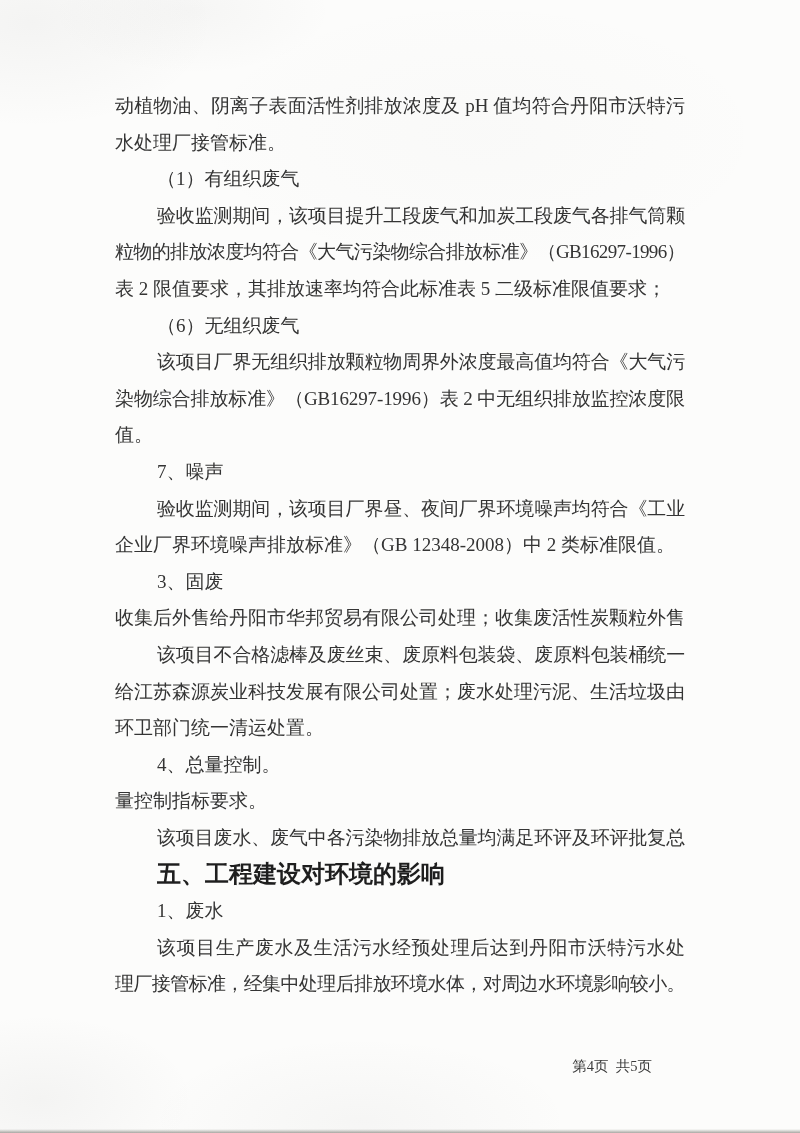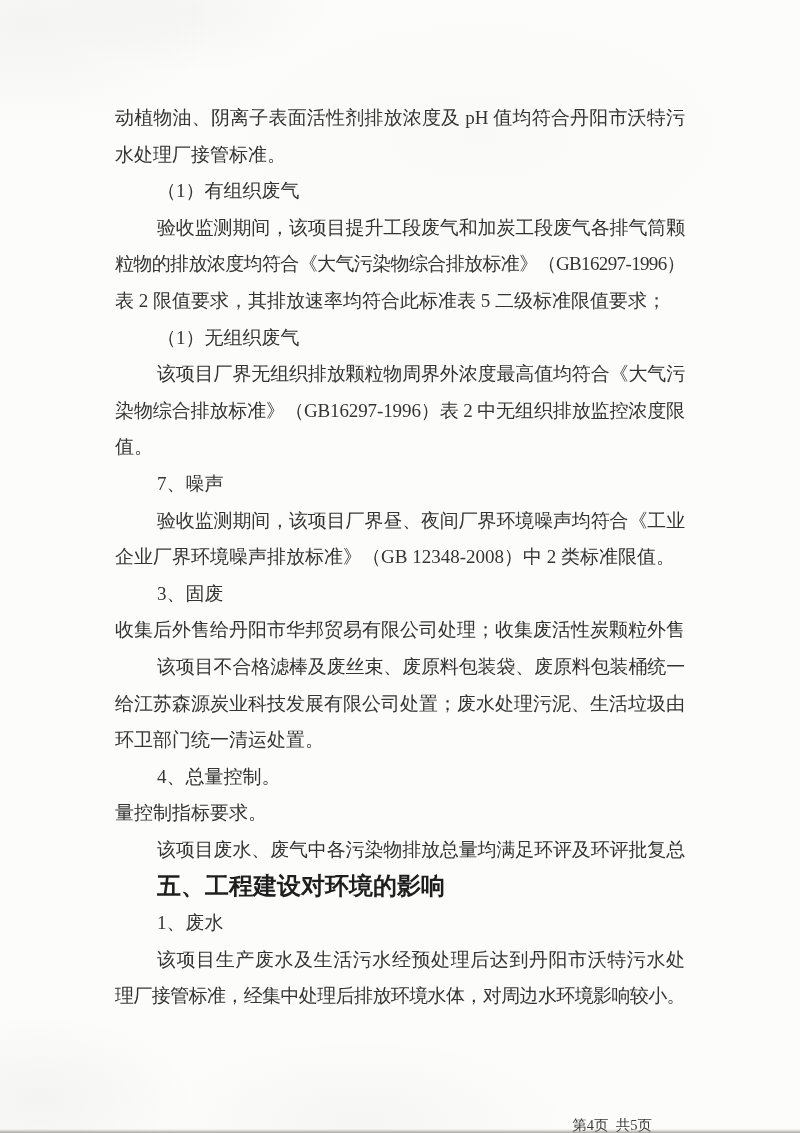--- a/index.html
+++ b/index.html
@@ -27,21 +27,21 @@
   }
   .bottom-edge {
     position: absolute;
     left: 0; right: 0; bottom: 0;
     height: 4px;
     background: linear-gradient(to bottom, rgba(140,138,130,0) 0%, rgba(140,138,130,0.25) 35%, rgba(125,123,116,0.65) 100%);
   }
   .doc {
     position: absolute;
     left: 115px;
-    top: 100px;
+    top: 88px;
     width: 570px;
     color: #343434;
   }
   .line {
     height: 36.6px;
     line-height: 36.6px;
     font-size: 19px;
     white-space: nowrap;
     text-align: left;
   }
@@ -54,42 +54,42 @@
     padding-left: 42px;
   }
   .line.bold {
     font-weight: 700;
     color: #1e1e1e;
     font-size: 24px;
   }
   .footer {
     position: absolute;
     left: 0;
-    top: 1095px;
+    top: 1036px;
     width: 652px;
     height: 20px;
     line-height: 20px;
     text-align: right;
     font-size: 14.5px;
     color: #3a3a3a;
     white-space: pre;
   }
 </style>
 </head>
 <body>
 
 <div class="paper">
   <div class="doc" id="doc-lines">
       <div class="line justify">动植物油、阴离子表面活性剂排放浓度及 pH 值均符合丹阳市沃特污</div>
       <div class="line">水处理厂接管标准。</div>
       <div class="line indent">（1）有组织废气</div>
       <div class="line indent justify" style="letter-spacing: -0.142857px;">验收监测期间，该项目提升工段废气和加炭工段废气各排气筒颗</div>
       <div class="line justify" style="letter-spacing: -0.627956px;">粒物的排放浓度均符合《大气污染物综合排放标准》（GB16297-1996）</div>
       <div class="line">表 2 限值要求，其排放速率均符合此标准表 5 二级标准限值要求；</div>
-      <div class="line indent">（1）无组织废气</div>
+      <div class="line indent">（6）无组织废气</div>
       <div class="line indent justify" style="letter-spacing: -0.142857px;">该项目厂界无组织排放颗粒物周界外浓度最高值均符合《大气污</div>
       <div class="line justify" style="letter-spacing: -0.111431px;">染物综合排放标准》（GB16297-1996）表 2 中无组织排放监控浓度限</div>
       <div class="line">值。</div>
       <div class="line indent">7、噪声</div>
       <div class="line indent justify" style="letter-spacing: -0.142857px;">验收监测期间，该项目厂界昼、夜间厂界环境噪声均符合《工业</div>
       <div class="line">企业厂界环境噪声排放标准》（GB 12348-2008）中 2 类标准限值。</div>
       <div class="line indent">3、固废</div>
       <div class="line justify">收集后外售给丹阳市华邦贸易有限公司处理；收集废活性炭颗粒外售</div>
       <div class="line indent justify" style="letter-spacing: -0.142857px;">该项目不合格滤棒及废丝束、废原料包装袋、废原料包装桶统一</div>
       <div class="line justify">给江苏森源炭业科技发展有限公司处置；废水处理污泥、生活垃圾由</div>

